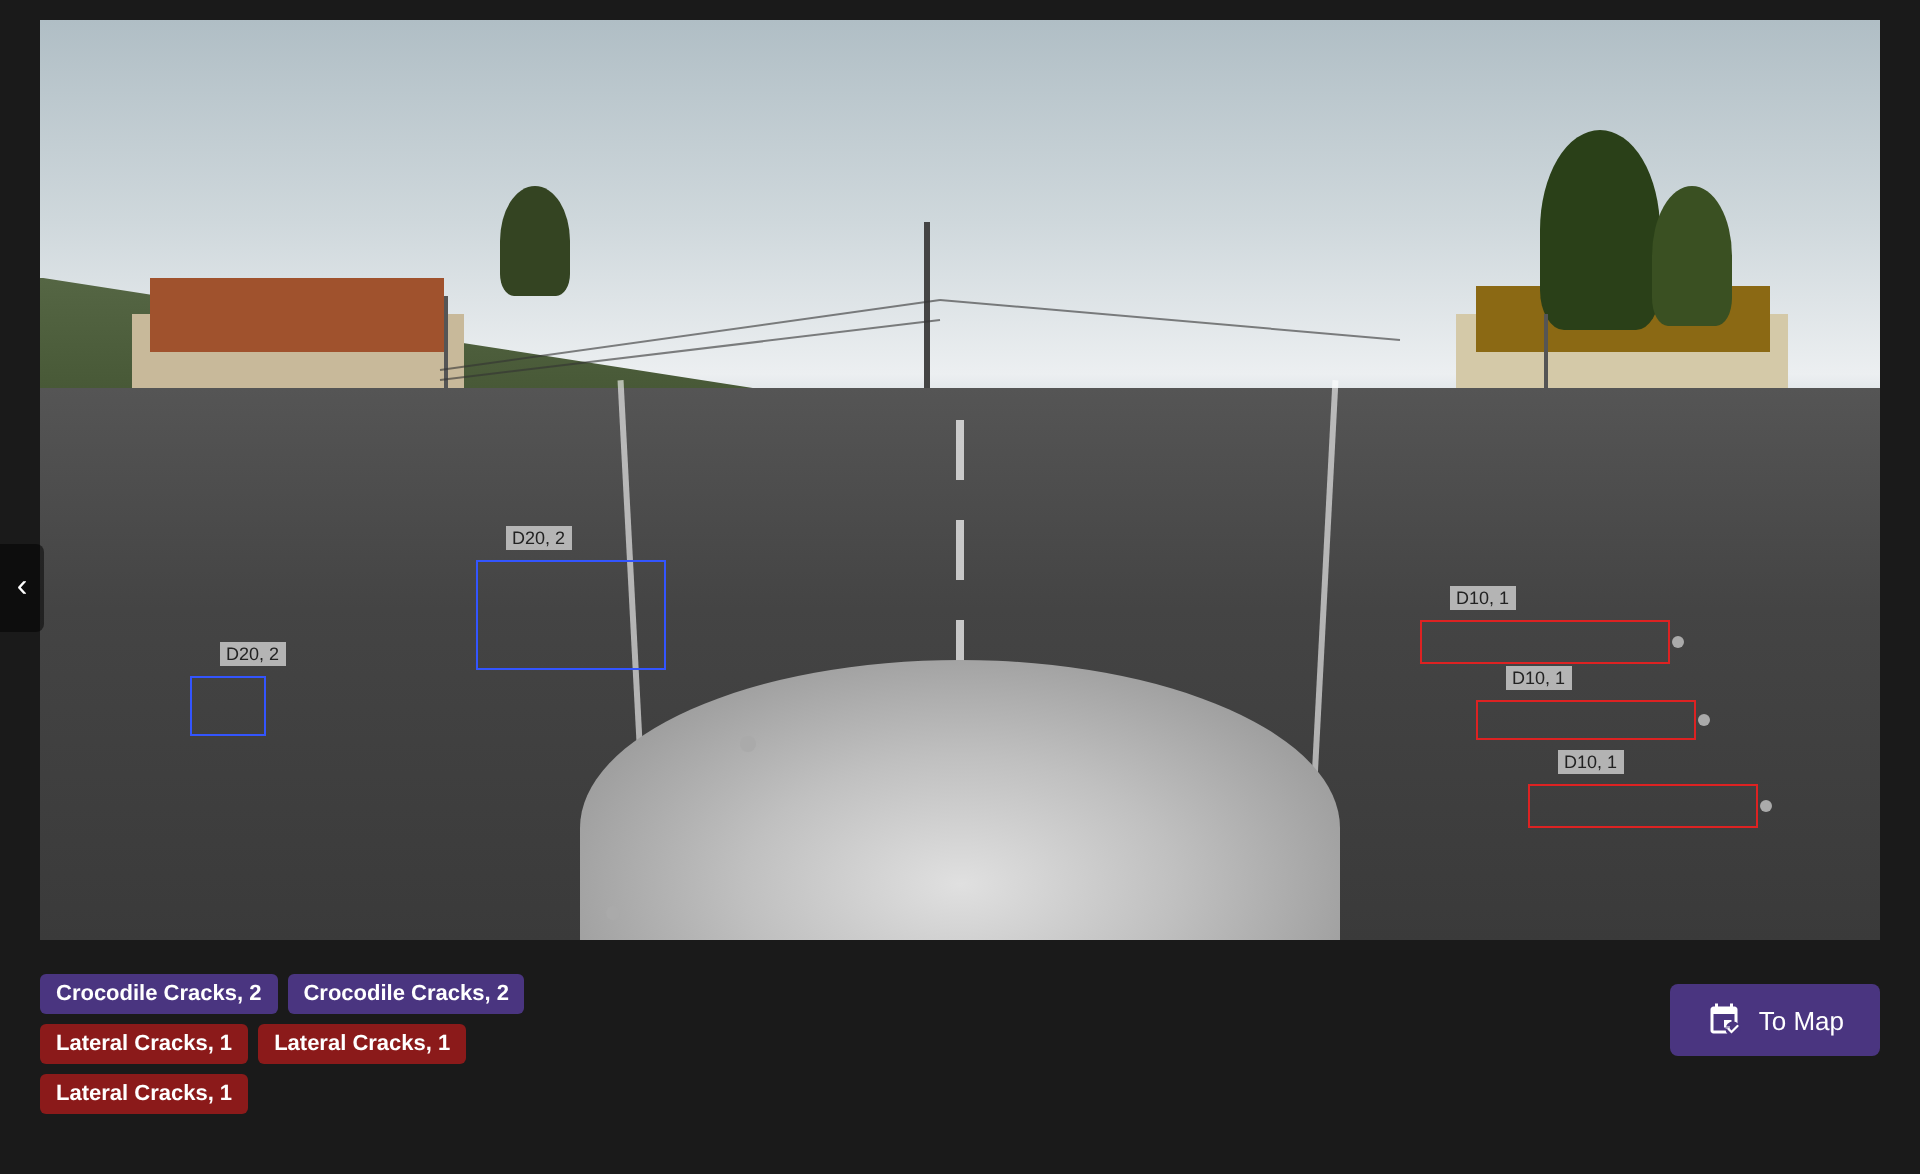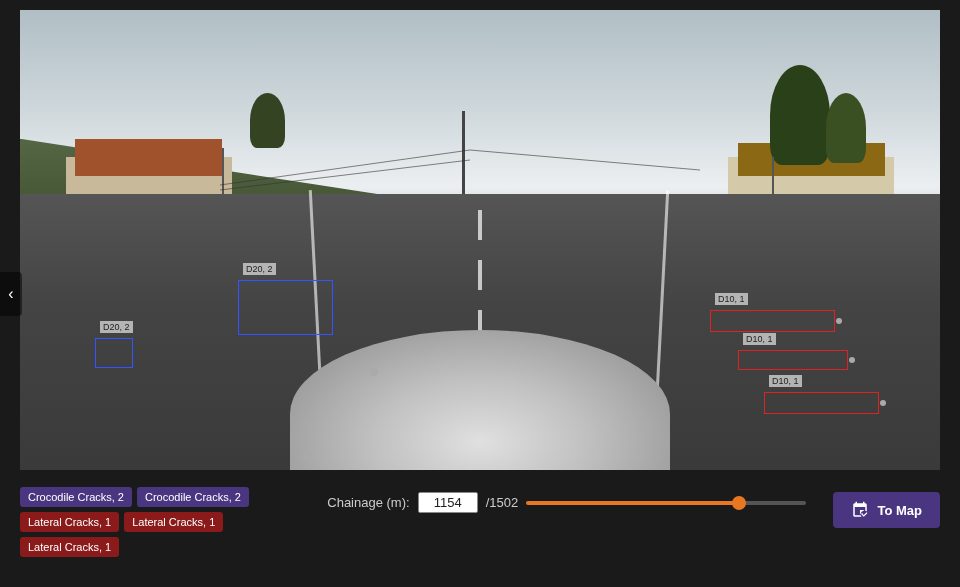--- a/index.html
+++ b/index.html
@@ -88,21 +88,21 @@
     
     .annotation-box {
       position: absolute;
       border: 1.5px solid;
       pointer-events: none;
     }
 
     .annotation-label {
       position: absolute;
       top: -18px;
-      left: 4px;
+      left: 14px;
       background: rgba(200,200,200,0.85);
       color: #222;
       font-size: 9px;
       padding: 1px 3px;
       white-space: nowrap;
       text-align: center;
     }
 
     .annotation-dot {
       width: 6px;
@@ -157,21 +157,21 @@
       display: flex;
       gap: 5px;
     }
 
     .badge {
       display: inline-flex;
       align-items: center;
       padding: 4px 8px;
       border-radius: 3px;
       font-size: 11px;
-      font-weight: normal;
+      font-weight: bold;
       color: #fff;
       cursor: pointer;
     }
 
     .badge-purple { background: #4a3580; }
     .badge-red { background: #8b1a1a; }
 
     
     .middle-controls {
       flex: 1;
@@ -265,21 +265,20 @@
       padding: 8px 18px;
       border-radius: 4px;
       font-size: 13px;
       cursor: pointer;
       display: flex;
       align-items: center;
       gap: 8px;
       margin-left: auto;
       margin-top: 5px;
       height: 36px;
-      font-weight: bold;
     }
 
     .to-map-icon {
       width: 18px;
       height: 18px;
       fill: #fff;
     }
 
   </style>
 </head>
@@ -362,28 +361,20 @@
       <span class="badge badge-red">Lateral Cracks, 1</span>
     </div>
     <div class="badge-row">
       <span class="badge badge-red">Lateral Cracks, 1</span>
     </div>
   </div>
 
   <div class="middle-controls">
 
 
-    <div class="chainage-row">
-      <span class="chainage-label">Chainage (m):</span>
-      <input class="chainage-input" type="text" value="1154" style="">
-      <span class="chainage-max">/1502</span>
-      <div class="chainage-slider">
-        <div class="chainage-slider-thumb"></div>
-      </div>
-    </div>
   </div>
 
   <button class="to-map-btn">
     <svg class="to-map-icon" viewBox="0 0 24 24" xmlns="http://www.w3.org/2000/svg">
       <path d="M17 12h-5v5h5v-5zM16 1v2H8V1H6v2H5c-1.11 0-1.99.9-1.99 2L3 19c0 1.1.89 2 2 2h14c1.1 0 2-.9 2-2V5c0-1.1-.9-2-2-2h-1V1h-2zm3 18H5V8h14v11z" fill="white"></path>
       <circle cx="18" cy="18" r="5" fill="#4a3580"></circle>
       <path d="M15 18l2 2 4-4" stroke="white" stroke-width="1.5" fill="none" stroke-linecap="round"></path>
       <path d="M13 16h3v2h-3z" fill="white" opacity="0.5"></path>
     </svg>
     <span>To Map</span>

